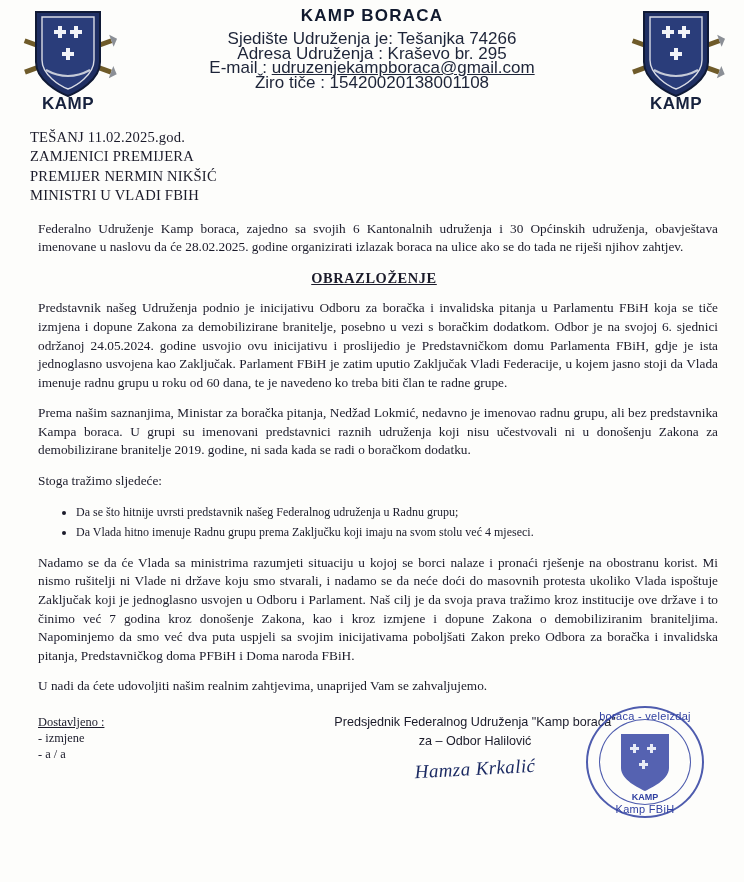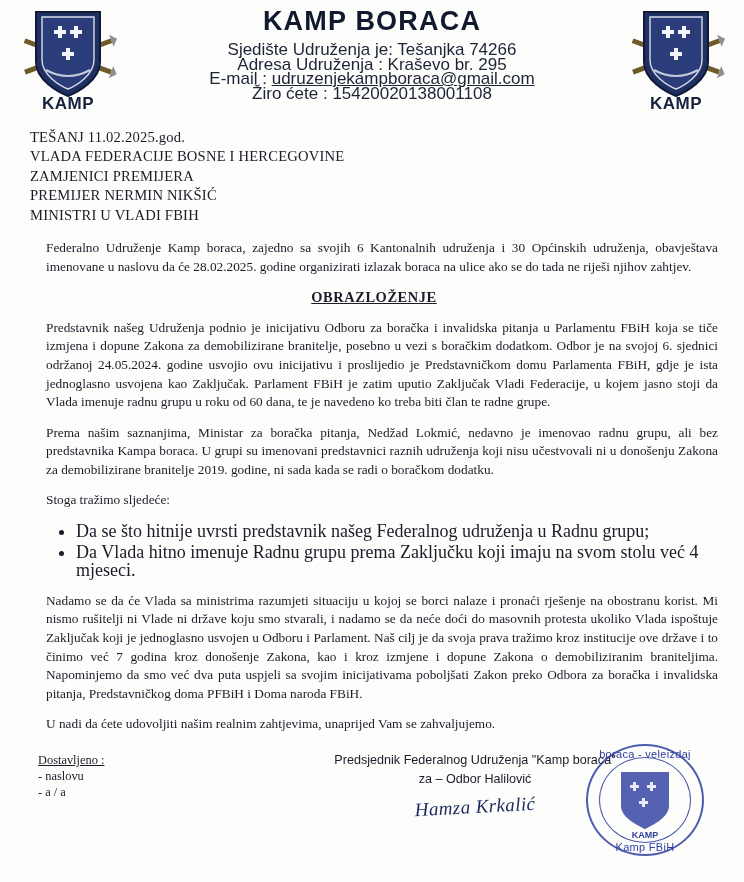--- a/index.html
+++ b/index.html
@@ -52,21 +52,21 @@
   .header-text {
     position: absolute;
     left: 130px;
     right: 130px;
     top: 6px;
     text-align: center;
   }
   .org-title {
     font-family: "Liberation Sans", sans-serif;
     font-weight: bold;
-    font-size: 27px;
+    font-size: 17px;
     letter-spacing: 1.2px;
     color: #10192e;
     margin-bottom: 6px;
   }
   .org-line {
     font-family: "Liberation Sans", sans-serif;
     font-size: 17px;
     line-height: 14.5px;
     color: #1d2438;
   }
@@ -86,32 +86,32 @@
   }
   .section-title {
     text-align: center;
     font-weight: bold;
     font-size: 14.4px;
     letter-spacing: 0.6px;
     margin: 6px 0 12px 0;
   }
   .section-title.underline { text-decoration: underline; }
   p.para {
-    margin: 0 0 12px 16px;
+    margin: 0 0 12px 8px;
     text-align: justify;
     font-size: 13.3px;
     line-height: 18.6px;
   }
   ul.demands {
     margin: 4px 0 12px 0;
     padding-left: 46px;
   }
   ul.demands li {
     margin-bottom: 2px;
-    font-size: 18px;
+    font-size: 12px;
     line-height: 18.6px;
   }
   .closing { margin-top: 14px; }
 
   
   .footer {
     position: relative;
     margin-top: 18px;
     padding: 0 32px 0 38px;
     height: 96px;
@@ -222,21 +222,21 @@
       <div class="crest-label">KAMP</div>
     </div>
 
     <div class="header-text">
       <div class="org-title">KAMP BORACA</div>
       <div class="org-line">Sjedište Udruženja je: Tešanjka 74266</div>
       <div class="org-line">Adresa Udruženja : Kraševo br. 295</div>
       <div class="org-line">
         <span>E-mail : </span><span class="ul">udruzenjekampboraca@gmail.com</span>
       </div>
-      <div class="org-line">Žiro ćete : 15420020138001108</div>
+      <div class="org-line">Žiro tiče : 15420020138001108</div>
     </div>
 
     <div class="crest right">
       <svg viewBox="0 0 104 112" width="104" height="112" aria-hidden="true">
         <g transform="rotate(-20 52 52)">
           <rect x="6" y="50" width="92" height="5" fill="#6f5b2a"></rect>
           <polygon points="98,46 104,52.5 98,59" fill="#8b8f96"></polygon>
         </g>
         <g transform="rotate(20 52 52)">
           <rect x="6" y="50" width="92" height="5" fill="#6f5b2a"></rect>
@@ -252,21 +252,20 @@
         <path d="M30 66 q22 12 44 0" stroke="#c6cbd8" stroke-width="2" fill="none"></path>
       </svg>
       <div class="crest-label">KAMP</div>
     </div>
   </div>
 
   <div class="body-wrap">
 
     <div class="addr-block">
       <div>TEŠANJ 11.02.2025.god.</div>
-      <div>VLADA FEDERACIJE BOSNE I HERCEGOVINE</div>
       <div>ZAMJENICI PREMIJERA</div>
       <div>PREMIJER NERMIN NIKŠIĆ</div>
       <div>MINISTRI U VLADI FBIH</div>
     </div>
 
     <p class="para">Federalno Udruženje Kamp boraca, zajedno sa svojih 6 Kantonalnih udruženja i 30 Općinskih udruženja, obavještava imenovane u naslovu da će 28.02.2025. godine organizirati izlazak boraca na ulice ako se do tada ne riješi njihov zahtjev.</p>
 
     <div class="section-title underline">OBRAZLOŽENJE</div>
 
     <p class="para">Predstavnik našeg Udruženja podnio je inicijativu Odboru za boračka i invalidska pitanja u Parlamentu FBiH koja se tiče izmjena i dopune Zakona za demobilizirane branitelje, posebno u vezi s boračkim dodatkom. Odbor je na svojoj 6. sjednici održanoj 24.05.2024. godine usvojio ovu inicijativu i proslijedio je Predstavničkom domu Parlamenta FBiH, gdje je ista jednoglasno usvojena kao Zaključak. Parlament FBiH je zatim uputio Zaključak Vladi Federacije, u kojem jasno stoji da Vlada imenuje radnu grupu u roku od 60 dana, te je navedeno ko treba biti član te radne grupe.</p>
@@ -279,21 +278,21 @@
     </ul>
 
     <p class="para">Nadamo se da će Vlada sa ministrima razumjeti situaciju u kojoj se borci nalaze i pronaći rješenje na obostranu korist. Mi nismo rušitelji ni Vlade ni države koju smo stvarali, i nadamo se da neće doći do masovnih protesta ukoliko Vlada ispoštuje Zaključak koji je jednoglasno usvojen u Odboru i Parlament. Naš cilj je da svoja prava tražimo kroz institucije ove države i to činimo već 7 godina kroz donošenje Zakona, kao i kroz izmjene i dopune Zakona o demobiliziranim braniteljima. Napominjemo da smo već dva puta uspjeli sa svojim inicijativama poboljšati Zakon preko Odbora za boračka i invalidska pitanja, Predstavničkog doma PFBiH i Doma naroda FBiH.</p>
     <p class="para closing">U nadi da ćete udovoljiti našim realnim zahtjevima, unaprijed Vam se zahvaljujemo.</p>
   </div>
 
   <div class="footer">
 
     <div class="deliver">
       <div class="dl-title">Dostavljeno :</div>
-      <div>- naslovu</div>
+      <div>- izmjene</div>
       <div>- a / a</div>
     </div>
 
     <div class="sign-block">
       <div>Predsjednik Federalnog Udruženja "Kamp boraca"</div>
       <div class="sign-name">za – Odbor Halilović</div>
       <div class="signature">Hamza Krkalić</div>
     </div>
 
     <div class="stamp">

